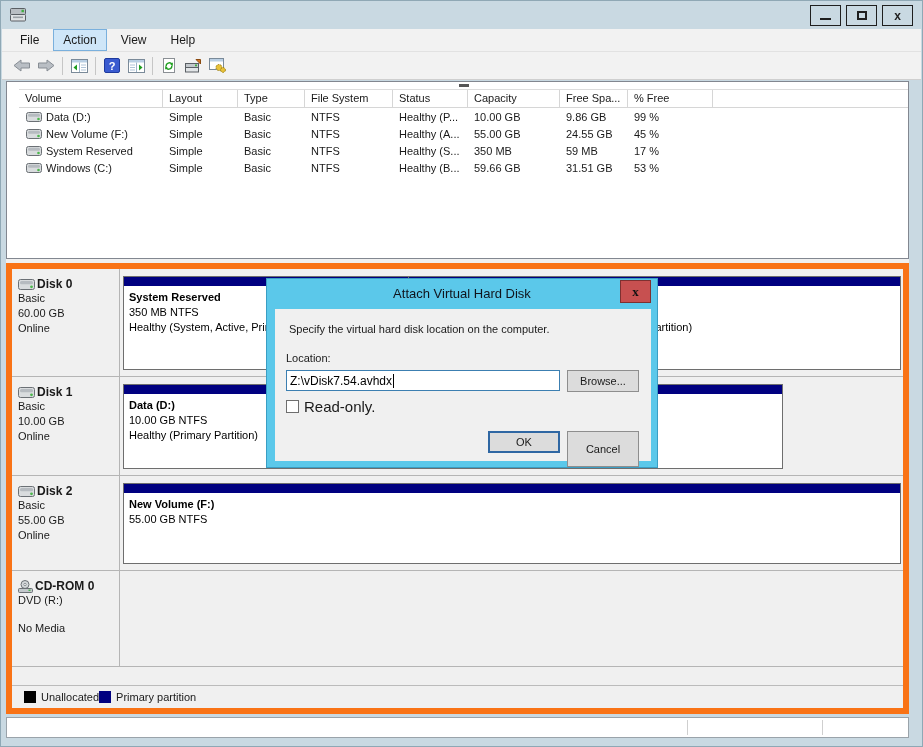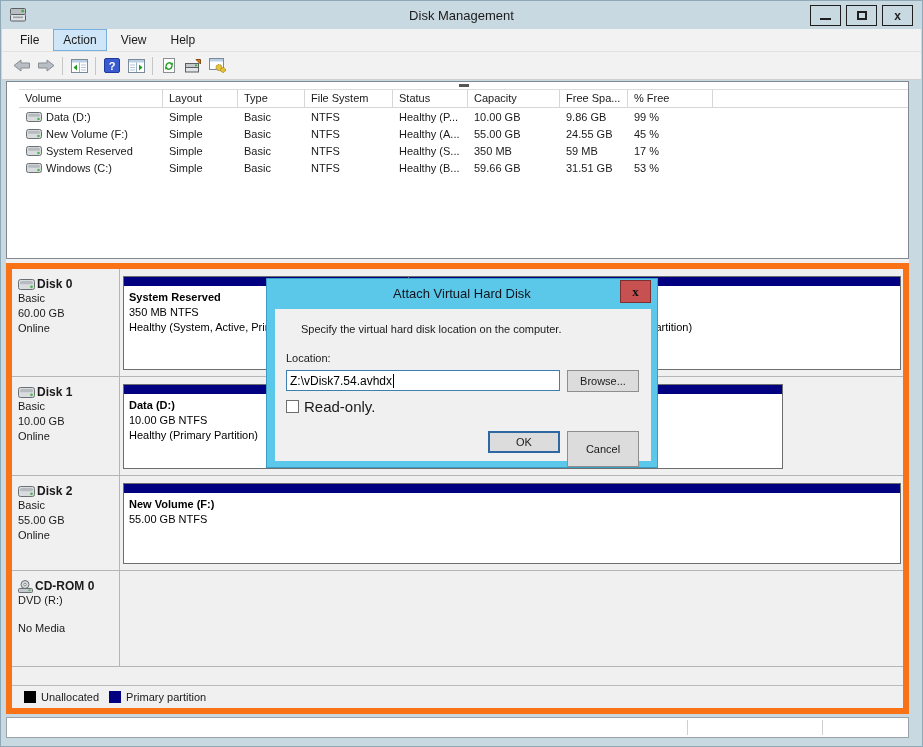--- a/index.html
+++ b/index.html
@@ -58,21 +58,21 @@
   .part-body { padding:3px 5px 0 5px; white-space:nowrap; }
   .part-name { font-size:11px; font-weight:bold; line-height:15px; }
   .part-line { font-size:11px; line-height:15px; }
   .pa-sr  { left:3px; width:306px; }
   .pa-win { left:288px; right:2px; }
   .pa-data{ left:3px; width:660px; }
   .pa-nv  { left:3px; right:2px; }
   .cd-gap { height:13px; }
 
   .legend-row { position:absolute; left:0; right:0; bottom:0; height:23px; border-top:1px solid #bbb;
-    display:flex; align-items:center; padding-left:12px; gap:10px; background:#f0f0f0; }
+    display:flex; align-items:center; padding-left:12px; gap:0; background:#f0f0f0; }
   .legend-item { display:flex; align-items:center; gap:5px; }
   .swatch { width:12px; height:12px; }
   .sw-unalloc { background:#000000; }
   .sw-primary { background:#000080; }
   .legend-label { font-size:11px; color:#1a1a1a; }
 
   
   .statusbar { position:absolute; left:5px; top:716px; width:903px; height:21px;
     background:#ffffff; border:1px solid #9aa3aa; }
   .sb-sep { position:absolute; top:2px; bottom:2px; width:1px; background:#cfcfcf; }
@@ -80,21 +80,21 @@
 
   
   .dialog { position:absolute; left:265px; top:277px; width:392px; height:190px;
     background:#5bc8ea; border:1px solid #3a9ec4; z-index:10; }
   .dlg-titlebar { position:relative; height:30px; }
   .dlg-title { text-align:center; line-height:29px; font-size:13px; color:#10141c; }
   .dlg-close { position:absolute; right:6px; top:1px; width:31px; height:23px; background:#c75050;
     border:1px solid #7e3030; display:flex; align-items:center; justify-content:center; }
   .dlg-close-glyph { font-family:"Liberation Serif", serif; font-weight:bold; font-size:13px; color:#111; line-height:1; }
   .dlg-body { position:absolute; left:8px; top:30px; width:376px; height:152px; background:#f0f0f0; }
-  .dlg-message { position:absolute; left:26px; top:14px; font-size:11px; color:#1a1a1a; }
+  .dlg-message { position:absolute; left:14px; top:14px; font-size:11px; color:#1a1a1a; }
   .dlg-loc-label { position:absolute; left:11px; top:43px; font-size:11px; color:#1a1a1a; }
   .dlg-input { position:absolute; left:11px; top:61px; width:274px; height:21px; background:#fff;
     border:1px solid #3c7fb1; font-size:12px; color:#000; padding:2px 3px; display:flex; align-items:center; white-space:nowrap; overflow:hidden; }
   .caret { display:inline-block; width:1px; height:14px; background:#000; margin-left:1px; }
   .btn { background:#dcdcdc; border:1px solid #8e8e8e; font-size:11px; color:#1a1a1a;
     display:flex; align-items:center; justify-content:center; }
   .dlg-browse { position:absolute; left:292px; top:61px; width:72px; height:22px; }
   .dlg-check-row { position:absolute; left:11px; top:89px; display:flex; align-items:center; gap:5px; }
   .checkbox { width:13px; height:13px; background:#fff; border:1px solid #6e6e6e; }
   .check-label { font-size:15px; color:#1a1a1a; }
@@ -106,21 +106,20 @@
 
 <div class="window">
 
   <div class="titlebar">
     <svg class="title-icon" viewBox="0 0 20 18">
       <rect x="2.5" y="2.5" width="15" height="6" rx="1" fill="#b9bec3" stroke="#5a5f64"></rect>
       <rect x="2.5" y="8.5" width="15" height="6.5" rx="1" fill="#dfe2e4" stroke="#5a5f64"></rect>
       <rect x="13.5" y="3.8" width="2.4" height="2.4" fill="#3fae3f"></rect>
       <rect x="5" y="10.5" width="10" height="1.6" fill="#9aa0a5"></rect>
     </svg>
-    <span class="title-text">Disk Management</span>
     <div class="win-controls">
       <div class="win-btn">
           <span class="glyph-min"></span>
         </div>
       <div class="win-btn">
           <span class="glyph-max"></span>
         </div>
       <div class="win-btn">
           <span class="glyph-close">x</span>
         </div>

